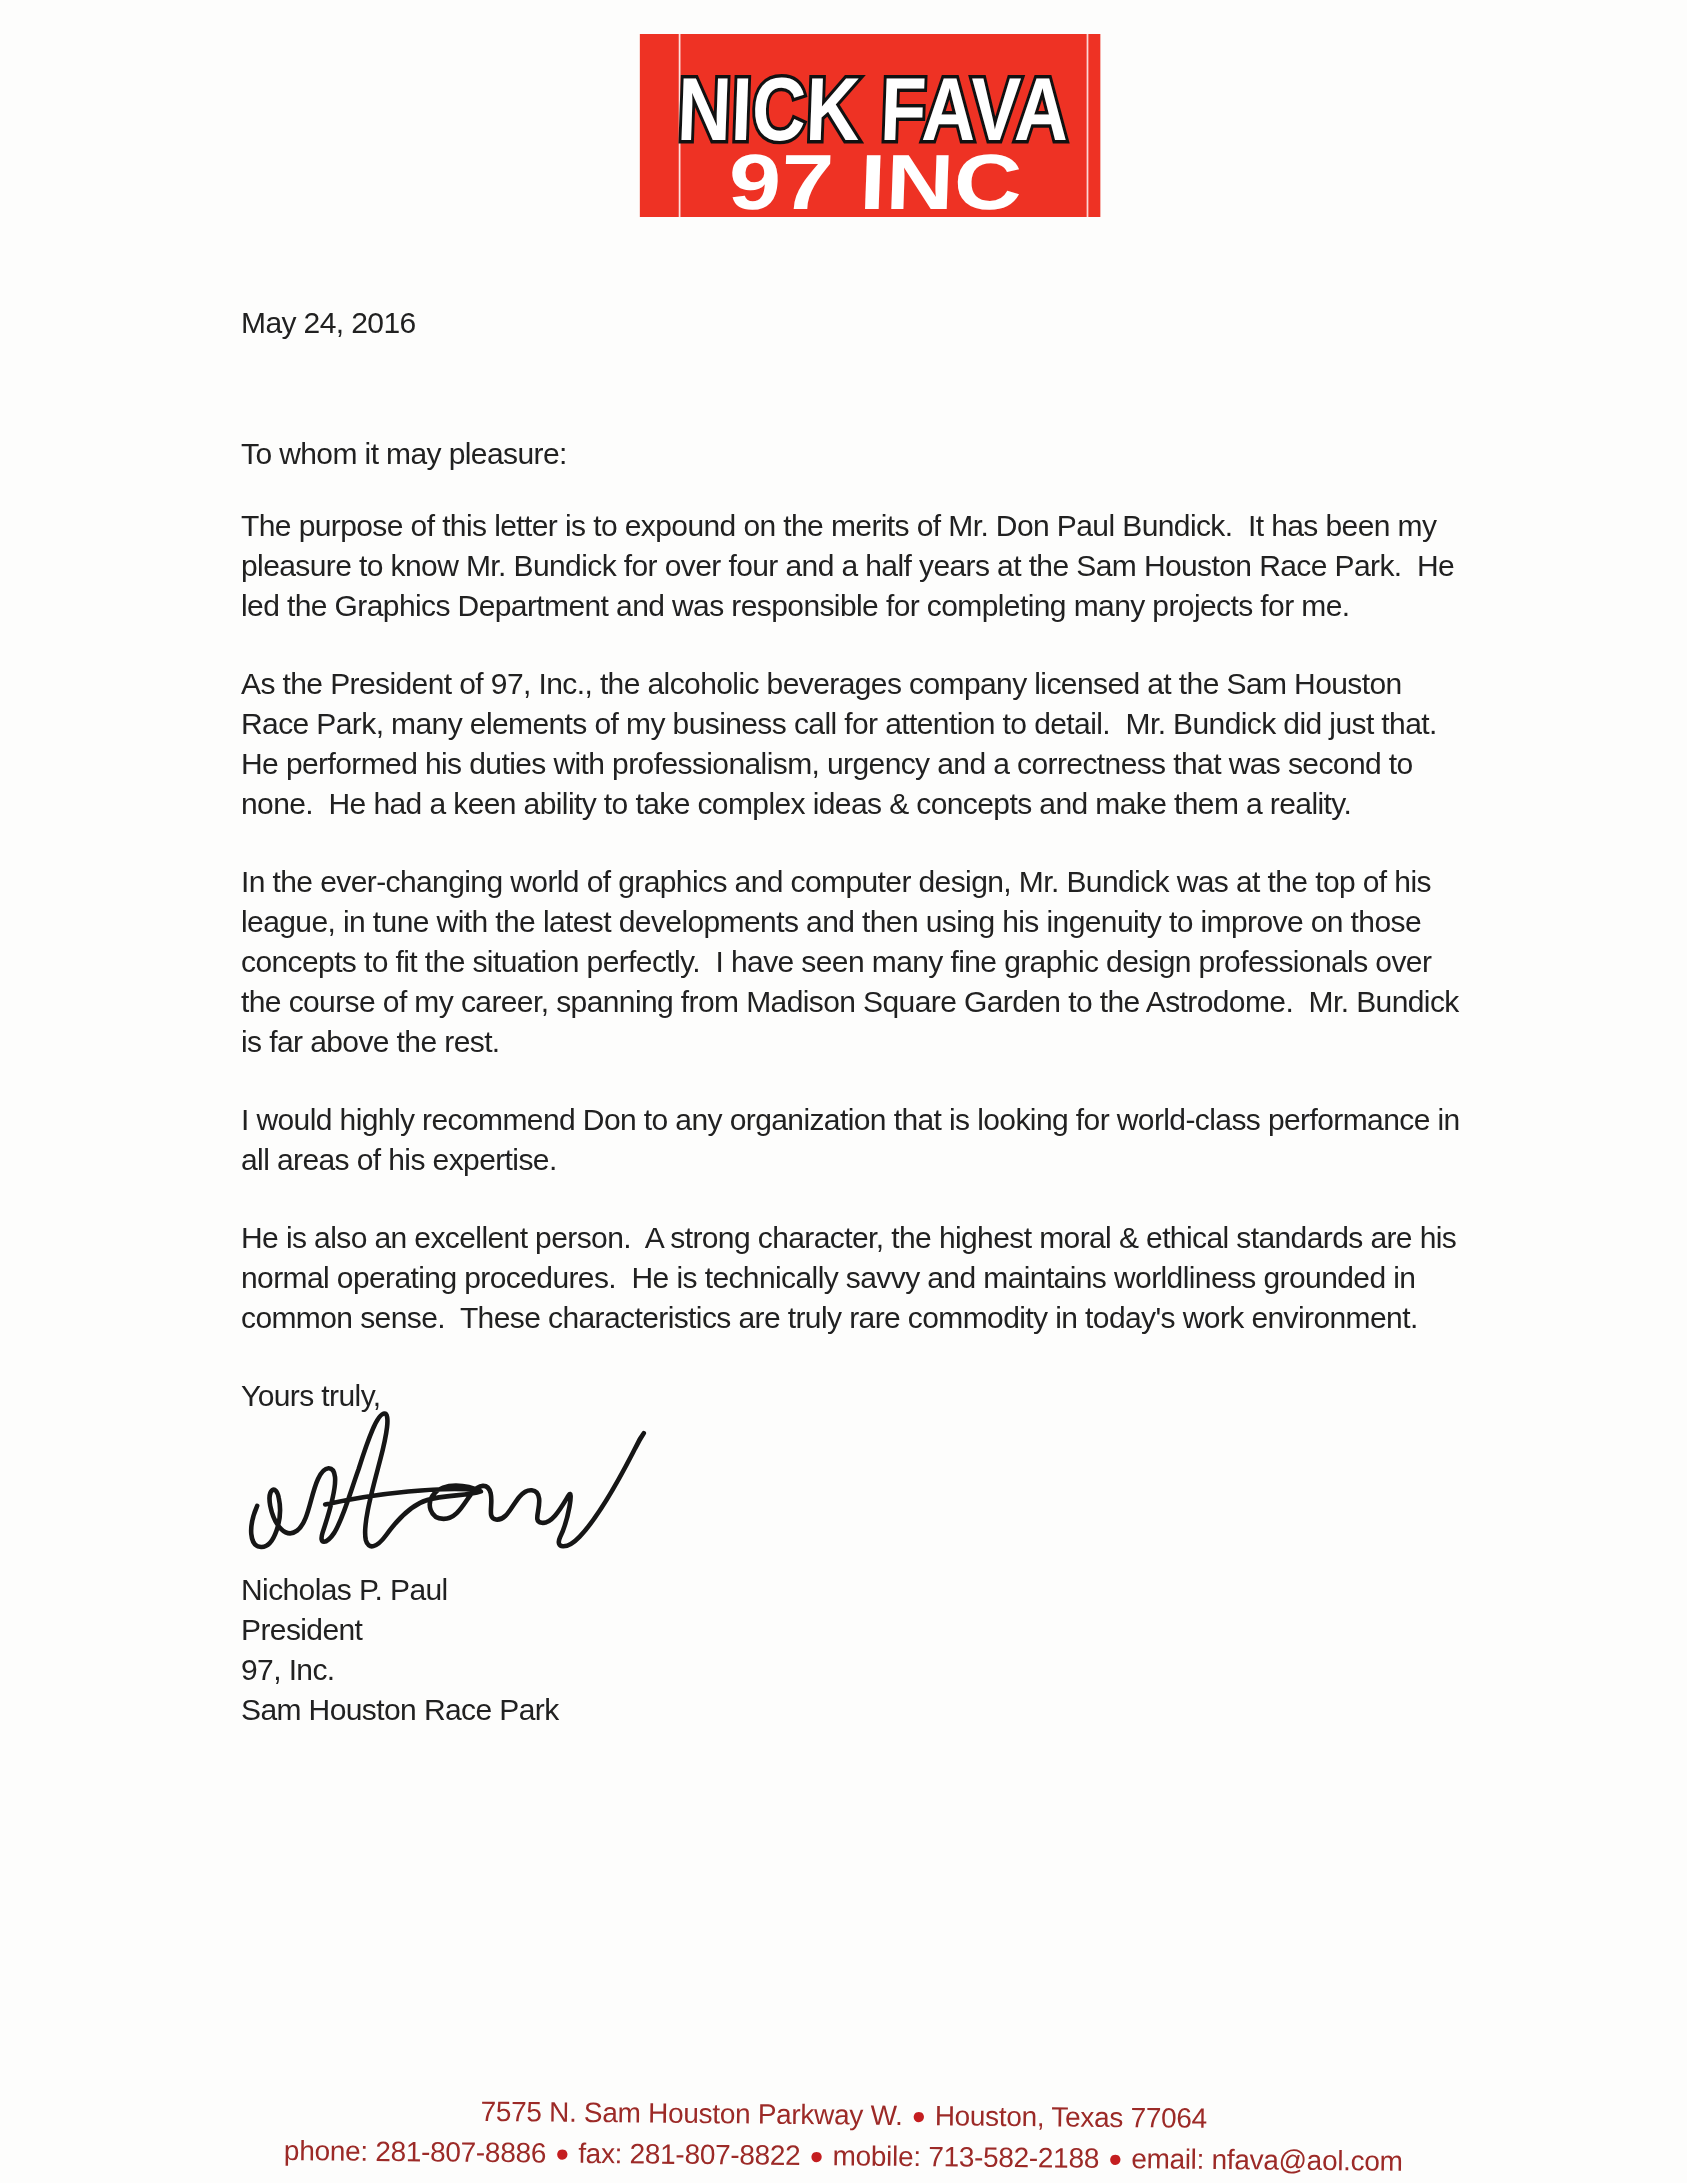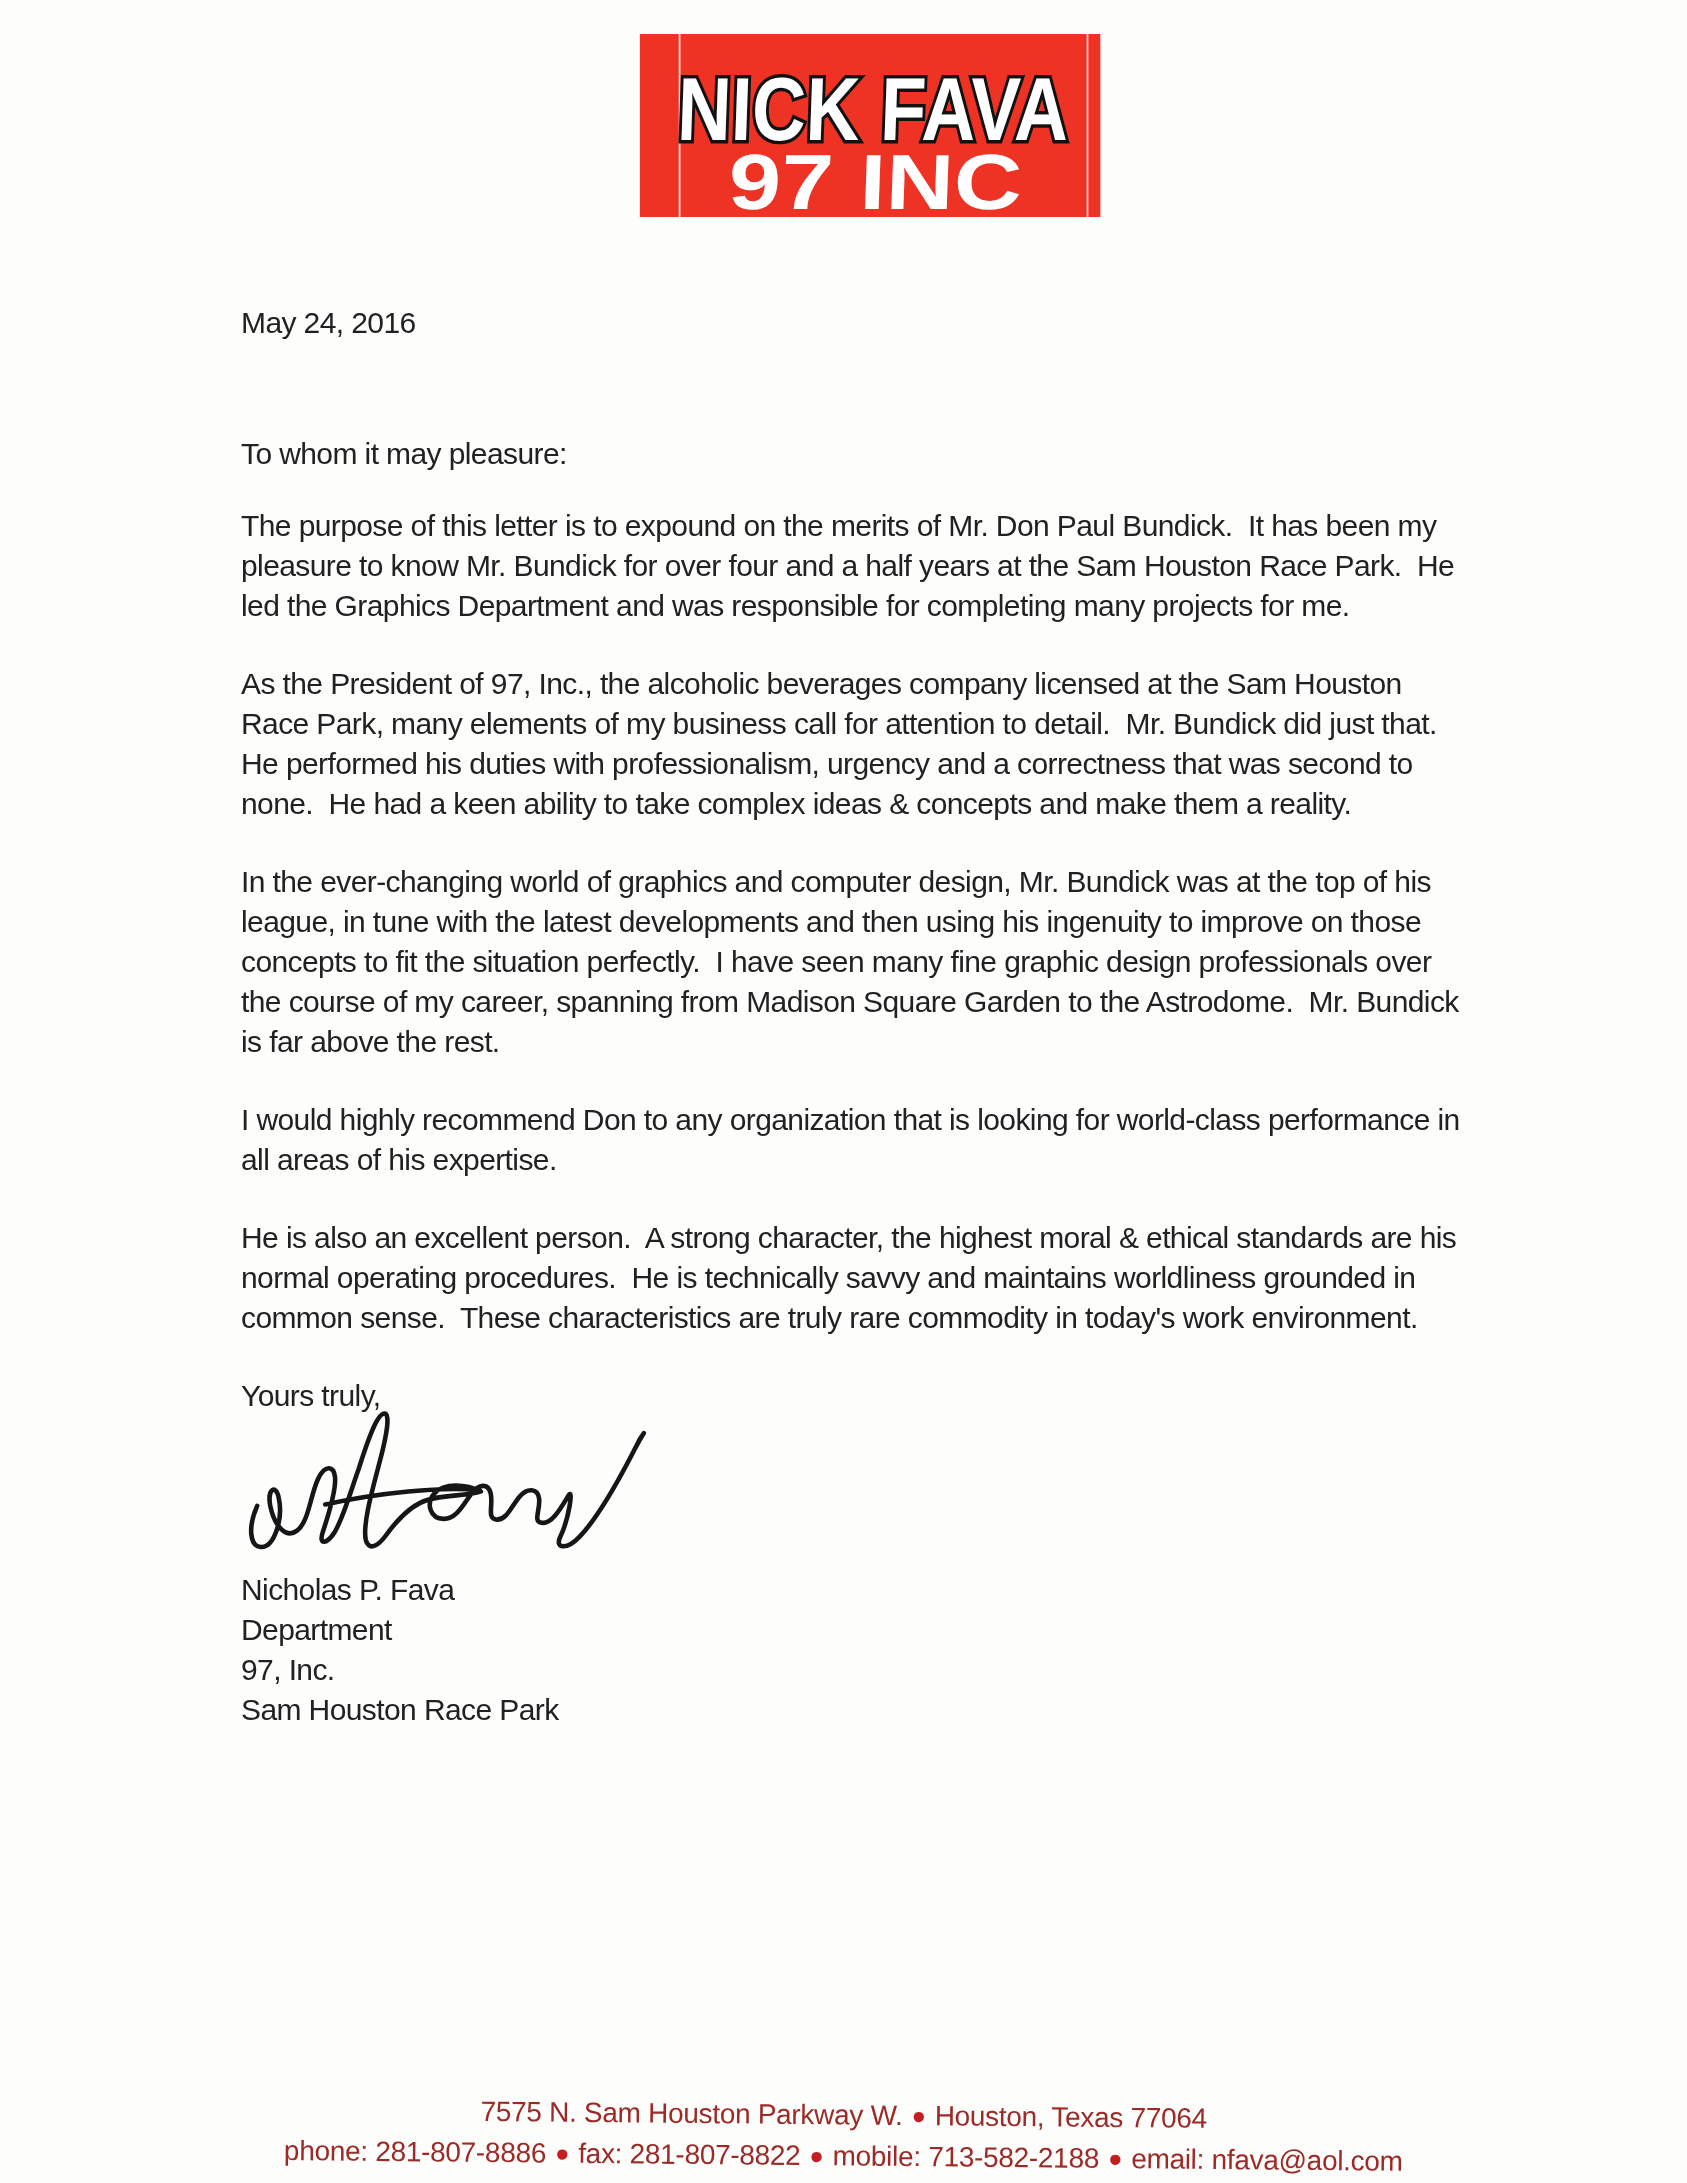--- a/index.html
+++ b/index.html
@@ -126,22 +126,22 @@
              C 500 119, 492 170, 479 196
              C 471 213, 489 216, 509 195
              C 541 162, 576 96, 601 46
              L 607 37
              M 607 37 C 603 43, 598 52, 594 60
              M 120 146 C 200 128, 300 118, 356 124"></path>
       </svg>
     </div>
 
     <div class="sig-block">
-      <div>Nicholas P. Fava</div>
-      <div>Department</div>
+      <div>Nicholas P. Paul</div>
+      <div>President</div>
       <div>97, Inc.</div>
       <div>Sam Houston Race Park</div>
     </div>
   </div>
 
   <div class="footer">
     <div class="line1">
       <span>7575 N. Sam Houston Parkway W.</span><span class="bullet">●</span><span>Houston, Texas 77064</span>
     </div>
     <div class="line2">

